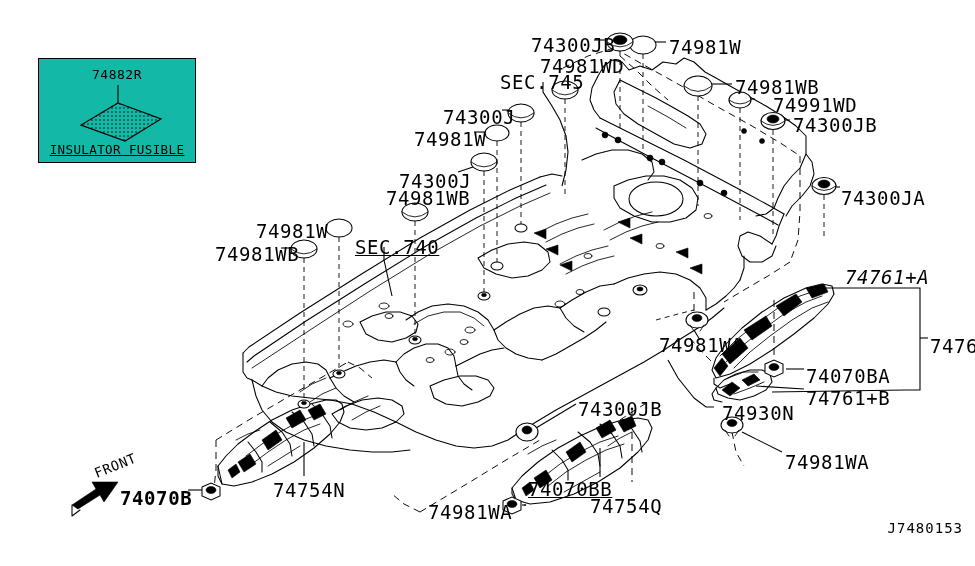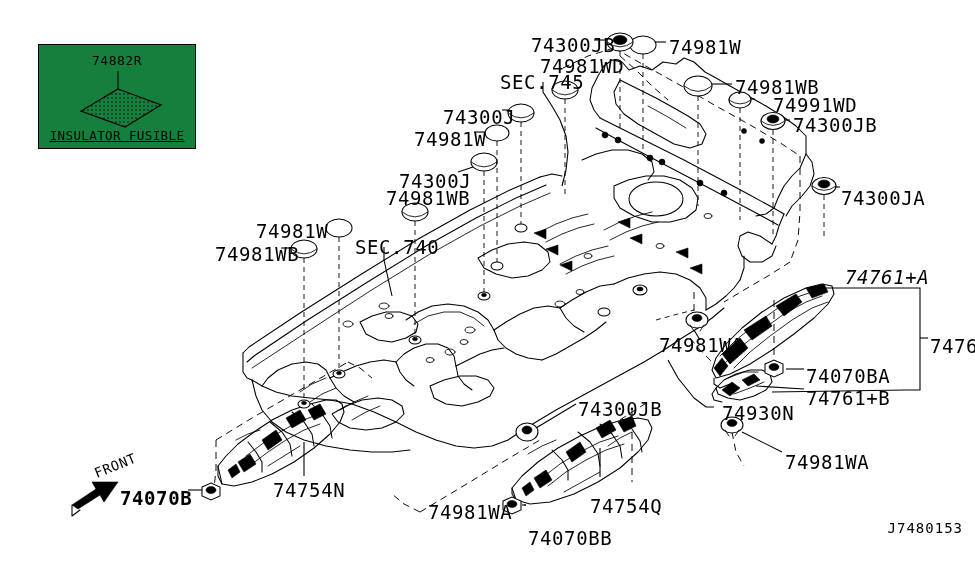--- a/index.html
+++ b/index.html
@@ -13,26 +13,26 @@
     width: 975px;
     height: 566px;
     background: #ffffff;
     font-family: "DejaVu Sans Mono", "Liberation Mono", monospace;
     overflow: hidden;
   }
   
   #legend-box {
     position: absolute;
     left: 38px;
-    top: 44px;
+    top: 58px;
     width: 158px;
     height: 105px;
     border: 1.5px solid #000;
     box-sizing: border-box;
-    background: #15803d;
+    background: #14b8a6;
   }
   #legend-code {
     position: absolute;
     top: 8px;
     left: 0;
     width: 100%;
     text-align: center;
     font-size: 13px;
     letter-spacing: 0.5px;
     color: #000;
@@ -484,32 +484,32 @@
       <div class="lbl" style="left: 735px; top: 78px;">74981WB</div>
       <div class="lbl" style="left: 757px; top: 96px; margin-left: 16px;">74991WD</div>
       <div class="lbl" style="left: 793px; top: 116px;">74300JB</div>
       <div class="lbl" style="left: 443px; top: 108px;">74300J</div>
       <div class="lbl" style="left: 414px; top: 130px;">74981W</div>
       <div class="lbl" style="left: 399px; top: 172px;">74300J</div>
       <div class="lbl" style="left: 386px; top: 189px;">74981WB</div>
       <div class="lbl" style="left: 841px; top: 189px;">74300JA</div>
       <div class="lbl" style="left: 256px; top: 222px;">74981W</div>
       <div class="lbl" style="left: 215px; top: 245px;">74981WB</div>
-      <div class="lbl" style="left: 355px; top: 238px;">SEC.740</div>
+      <div class="lbl" style="left: 355px; top: 238px; text-decoration: underline;">SEC.740</div>
       <div class="lbl" style="left: 845px; top: 268px; font-style: italic;">74761+A</div>
       <div class="lbl" style="left: 930px; top: 337px;">74761</div>
       <div class="lbl" style="left: 659px; top: 336px;">74981WA</div>
       <div class="lbl" style="left: 806px; top: 367px;">74070BA</div>
       <div class="lbl" style="left: 806px; top: 389px;">74761+B</div>
       <div class="lbl" style="left: 722px; top: 404px;">74930N</div>
       <div class="lbl" style="left: 578px; top: 400px;">74300JB</div>
       <div class="lbl" style="left: 785px; top: 453px;">74981WA</div>
       <div class="lbl" style="left: 590px; top: 497px;">74754Q</div>
       <div class="lbl" style="left: 273px; top: 481px;">74754N</div>
       <div class="lbl" style="left: 120px; top: 489px; font-weight: bold;">74070B</div>
       <div class="lbl" style="left: 428px; top: 503px;">74981WA</div>
-      <div class="lbl" style="left: 528px; top: 529px;">74070BB</div>
+      <div class="lbl" style="left: 528px; top: 480px; text-decoration: underline;">74070BB</div>
     </div>
 
   <div id="front-text">FRONT</div>
   <div id="diagram-id">J7480153</div>
 
 </div>
 
 </body></html>

